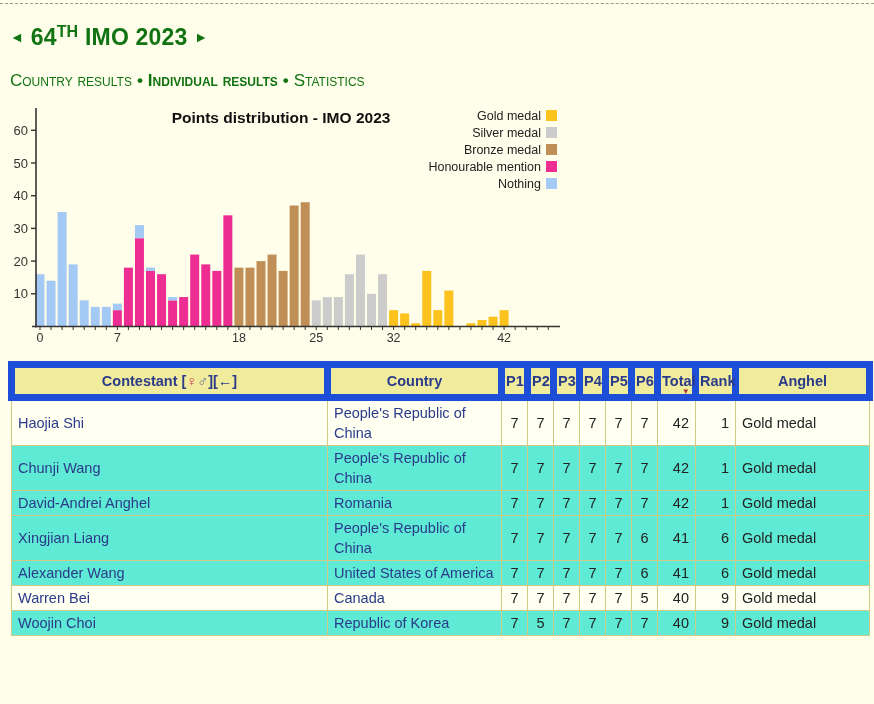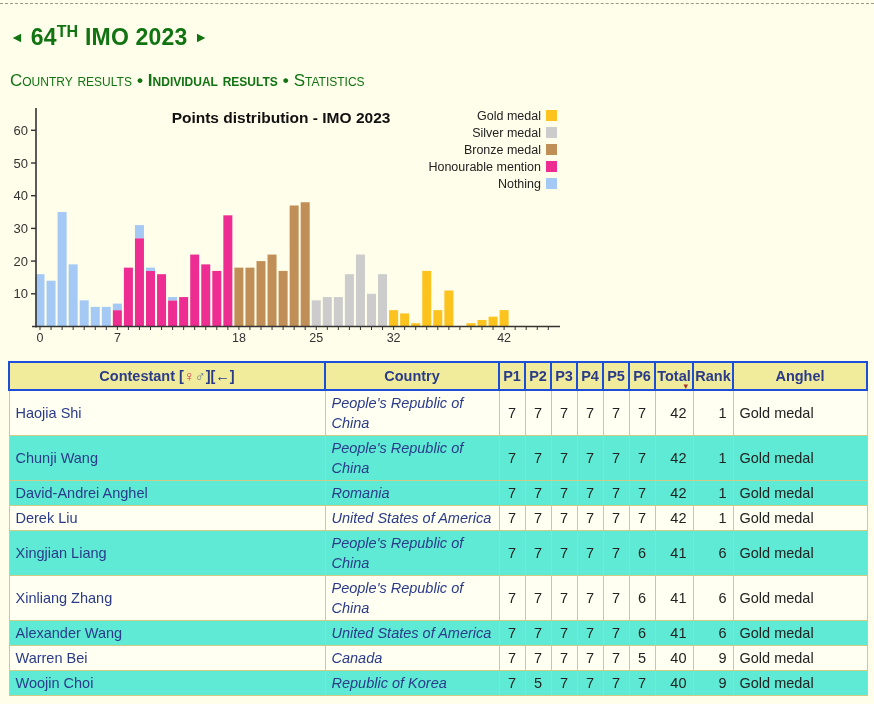--- a/index.html
+++ b/index.html
@@ -29,30 +29,30 @@
   .chart-legend{position:absolute;top:4px;right:317px;font-size:12.5px;color:#222;}
   .legend-row{display:flex;align-items:center;justify-content:flex-end;height:17px;white-space:nowrap;}
   .legend-row .swatch{display:inline-block;width:11px;height:11px;margin-left:5px;}
   
   table.results{
     margin:8px;border-collapse:collapse;width:858px;table-layout:fixed;
     font-size:14.5px;
   }
   table.results th{
     background:#f0ec9b;color:#2b3b8a;font-weight:bold;text-align:center;
-    border:2px solid #1d4ed8;padding:3px 1px;height:20px;position:relative;
+    border:7px solid #1d4ed8;padding:3px 1px;height:20px;position:relative;
   }
   table.results td{
     border:1px solid #cfca84;padding:2px 6px;vertical-align:middle;line-height:20px;
   }
   tr.light{background:#fffff2;}
   tr.alt{background:#5eead4;}
   td.cell-name{padding-left:8px;}
   td.cell-name a,td.cell-country a{color:#2b3b8a;text-decoration:none;cursor:pointer;}
-  td.cell-country{padding-left:5px;padding-right:2px;font-style:italic;}
+  td.cell-country{padding-left:5px;padding-right:2px;}
   td.cell-score{text-align:center;}
   td.cell-total{text-align:right;padding-right:8px;}
   td.cell-rank{text-align:right;padding-right:8px;}
   td.cell-award{padding-left:6px;}
   .hdr-link{text-decoration:none;cursor:pointer;color:#2b3b8a;}
   .female{color:#cc3355;}
   .male{color:#667799;}
   .sort-ind{position:absolute;right:4px;bottom:-2px;font-size:9px;color:#a83232;}
 </style>
 </head>
@@ -268,72 +268,46 @@
           <td class="cell-score">7</td>
           <td class="cell-score">7</td>
           <td class="cell-score">7</td>
           <td class="cell-score">7</td>
           <td class="cell-score">7</td>
           <td class="cell-score">7</td>
           <td class="cell-total">42</td>
           <td class="cell-rank">1</td>
           <td class="cell-award">Gold medal</td>
         </tr>
-        <tr class="light">
-          <td class="cell-name"><a>Derek Liu</a></td>
-          <td class="cell-country"><a>United States of America</a></td>
-          <td class="cell-score">7</td>
-          <td class="cell-score">7</td>
-          <td class="cell-score">7</td>
-          <td class="cell-score">7</td>
-          <td class="cell-score">7</td>
-          <td class="cell-score">7</td>
-          <td class="cell-total">42</td>
-          <td class="cell-rank">1</td>
-          <td class="cell-award">Gold medal</td>
-        </tr>
         <tr class="alt">
           <td class="cell-name"><a>Xingjian Liang</a></td>
           <td class="cell-country"><a>People's Republic of China</a></td>
           <td class="cell-score">7</td>
           <td class="cell-score">7</td>
           <td class="cell-score">7</td>
           <td class="cell-score">7</td>
           <td class="cell-score">7</td>
           <td class="cell-score">6</td>
           <td class="cell-total">41</td>
           <td class="cell-rank">6</td>
           <td class="cell-award">Gold medal</td>
         </tr>
-        <tr class="light">
-          <td class="cell-name"><a>Xinliang Zhang</a></td>
-          <td class="cell-country"><a>People's Republic of China</a></td>
+        <tr class="alt">
+          <td class="cell-name"><a>Alexander Wang</a></td>
+          <td class="cell-country"><a>United States of America</a></td>
           <td class="cell-score">7</td>
           <td class="cell-score">7</td>
           <td class="cell-score">7</td>
           <td class="cell-score">7</td>
           <td class="cell-score">7</td>
           <td class="cell-score">6</td>
           <td class="cell-total">41</td>
           <td class="cell-rank">6</td>
           <td class="cell-award">Gold medal</td>
         </tr>
-        <tr class="alt">
-          <td class="cell-name"><a>Alexander Wang</a></td>
-          <td class="cell-country"><a>United States of America</a></td>
-          <td class="cell-score">7</td>
-          <td class="cell-score">7</td>
-          <td class="cell-score">7</td>
-          <td class="cell-score">7</td>
-          <td class="cell-score">7</td>
-          <td class="cell-score">6</td>
-          <td class="cell-total">41</td>
-          <td class="cell-rank">6</td>
-          <td class="cell-award">Gold medal</td>
-        </tr>
         <tr class="light">
           <td class="cell-name"><a>Warren Bei</a></td>
           <td class="cell-country"><a>Canada</a></td>
           <td class="cell-score">7</td>
           <td class="cell-score">7</td>
           <td class="cell-score">7</td>
           <td class="cell-score">7</td>
           <td class="cell-score">7</td>
           <td class="cell-score">5</td>
           <td class="cell-total">40</td>

